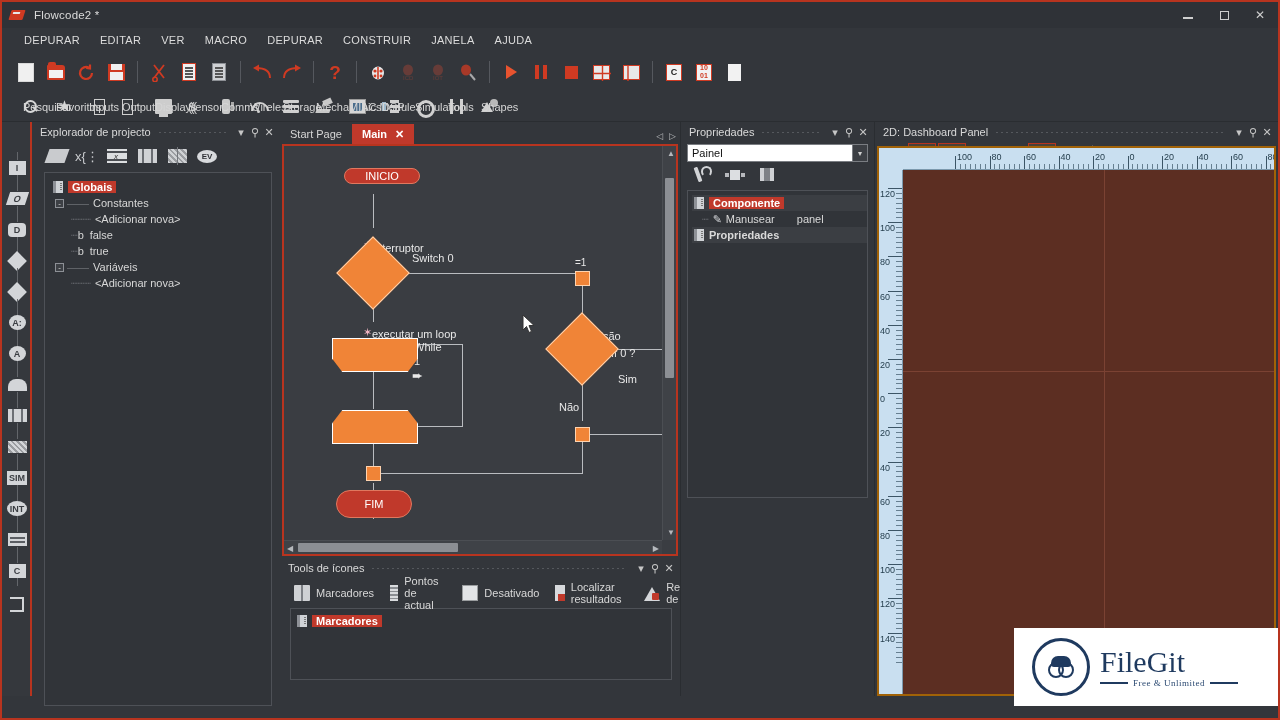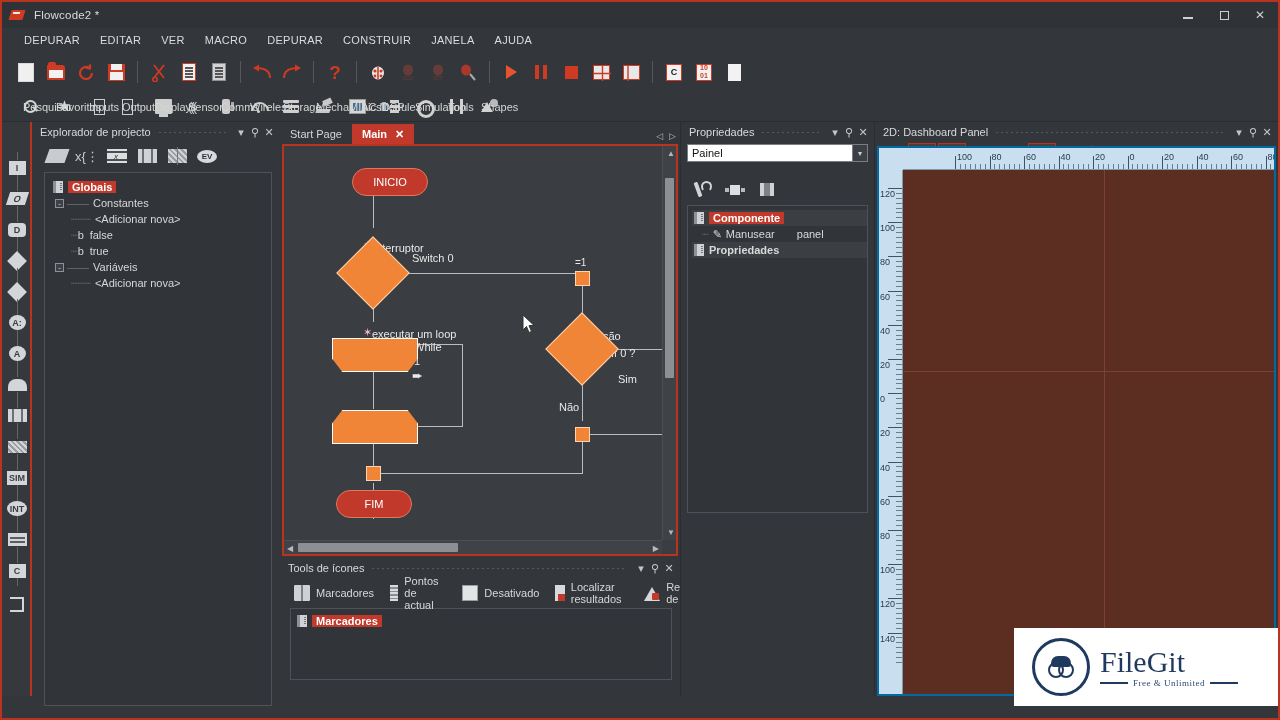--- a/index.html
+++ b/index.html
@@ -212,21 +212,21 @@
   .bi-loc{background:#d7d9dc;position:relative;}
   .bi-loc:after{content:"";position:absolute;right:0;bottom:0;width:7px;height:7px;background:#c0392b;}
   .bi-err{width:0;height:0;border-left:8px solid transparent;border-right:8px solid transparent;
       border-bottom:14px solid #d6d8db;position:relative;}
   .bi-err:after{content:"";position:absolute;left:0px;top:8px;width:7px;height:7px;background:#c0392b;border-radius:1px;}
   .il-box { margin:0 8px 8px 10px; height:72px; border:1px solid #4e5157; background:#313439; padding:4px 6px;}
 
   
   .props { position:absolute; right:404px; top:0; width:194px; bottom:0; background:#33363b;
            border-left:1px solid #2a2d31;}
-  .prop-combo { margin:2px 6px 15px 6px; height:18px; display:flex; }
+  .prop-combo { margin:2px 6px 0 6px; height:18px; display:flex; }
   .prop-combo input { flex:1; background:#ffffff; border:1px solid #7a7d82; font-size:11px;
                       padding:0 4px; color:#111; font-family:"Liberation Sans",sans-serif; }
   .prop-combo .drop { width:15px; background:#3c3f44; border:1px solid #7a7d82; border-left:none;
                       color:#d0d0d0; font-size:8px; display:flex; align-items:center; justify-content:center;}
   .prop-tools { height:26px; display:flex; align-items:center; gap:12px; padding-left:12px; }
   .pt { width:20px; height:18px; position:relative; }
   .pt-wrench:before{content:"";position:absolute;left:3px;top:1px;width:4px;height:15px;background:#d2d4d7;
       transform:rotate(-20deg);border-radius:1px;}
   .pt-wrench:after{content:"";position:absolute;left:8px;top:0px;width:7px;height:7px;border:2px solid #d2d4d7;
       border-radius:50%;border-bottom-color:transparent;}
@@ -269,21 +269,21 @@
       clip-path:polygon(50% 0,100% 27%,100% 73%,50% 100%,0 73%,0 27%);}
   .d-wr{width:16px;height:15px;position:relative;}
   .d-wr:before{content:"";position:absolute;left:2px;top:1px;width:4px;height:12px;background:#d2d4d7;transform:rotate(-25deg);}
   .d-wr:after{content:"";position:absolute;right:1px;bottom:0;width:0;height:0;border-left:4px solid transparent;
       border-right:4px solid transparent;border-top:5px solid #cfd1d4;}
   .d-pal{width:16px;height:15px;position:relative;}
   .d-pal:before{content:"";position:absolute;left:1px;top:0;width:4px;height:12px;background:#c9cbce;transform:rotate(-20deg);}
   .d-pal:after{content:"";position:absolute;right:0;top:0;width:8px;height:8px;
       background:linear-gradient(135deg,#e03a2f 50%,#2f6fb0 50%);}
 
-  .d-canvas { position:absolute; left:2px; right:2px; top:24px; bottom:0; border:2px solid #0369a1;
+  .d-canvas { position:absolute; left:2px; right:2px; top:24px; bottom:0; border:2px solid #a16207;
               background:#c9dff0; overflow:hidden; }
   .ruler-h { position:absolute; left:24px; right:0; top:0; height:22px; background:#c9dff0;
              border-bottom:1px solid #7c99ad; overflow:hidden;}
   .ruler-v { position:absolute; left:0; top:22px; width:24px; bottom:0; background:#c9dff0;
              border-right:1px solid #7c99ad; overflow:hidden;}
   .ruler-corner { position:absolute; left:0; top:0; width:24px; height:22px; background:#c9dff0;}
   .rl { position:absolute; color:#27404f; font-size:9px; font-family:"Liberation Sans",sans-serif;}
   .tick { position:absolute; background:#3c5566; }
   .d-stage { position:absolute; left:24px; top:22px; right:0; bottom:0; background:#5c2e22; }
   .cross { position:absolute; background:#7b4233; }
@@ -724,21 +724,21 @@
           <div class="wire" style="left:89px;top:225px;width:1px;height:38px;"></div>
           <div class="wire" style="left:89px;top:297px;width:1px;height:30px;"></div>
           <div class="wire" style="left:89px;top:337px;width:1px;height:36px;"></div>
           <div class="wire" style="left:97px;top:327px;width:202px;height:1px;"></div>
           <div class="wire" style="left:298px;top:288px;width:1px;height:40px;"></div>
 
           <div class="wire" style="left:130px;top:198px;width:49px;height:1px;"></div>
           <div class="wire" style="left:178px;top:198px;width:1px;height:82px;"></div>
           <div class="wire" style="left:130px;top:280px;width:49px;height:1px;"></div>
 
-          <div class="node term" style="left:68px;top:22px;width:76px;height:28px;">
+          <div class="node term" style="left:60px;top:22px;width:76px;height:16px;">
             <span>INICIO</span>
           </div>
 
           <div class="star" style="left:79px;top:93px;">✶</div>
           <div class="lbl" style="left:89px;top:96px;">Interruptor</div>
           <div class="lbl" style="left:128px;top:106px;">Switch 0</div>
           <div class="node diam" style="left:63px;top:101px;width:52px;height:52px;"></div>
 
           <div class="lbl" style="left:291px;top:111px;font-size:10px;">=1</div>
           <div class="node cnode" style="left:291px;top:125px;width:15px;height:15px;"></div>

